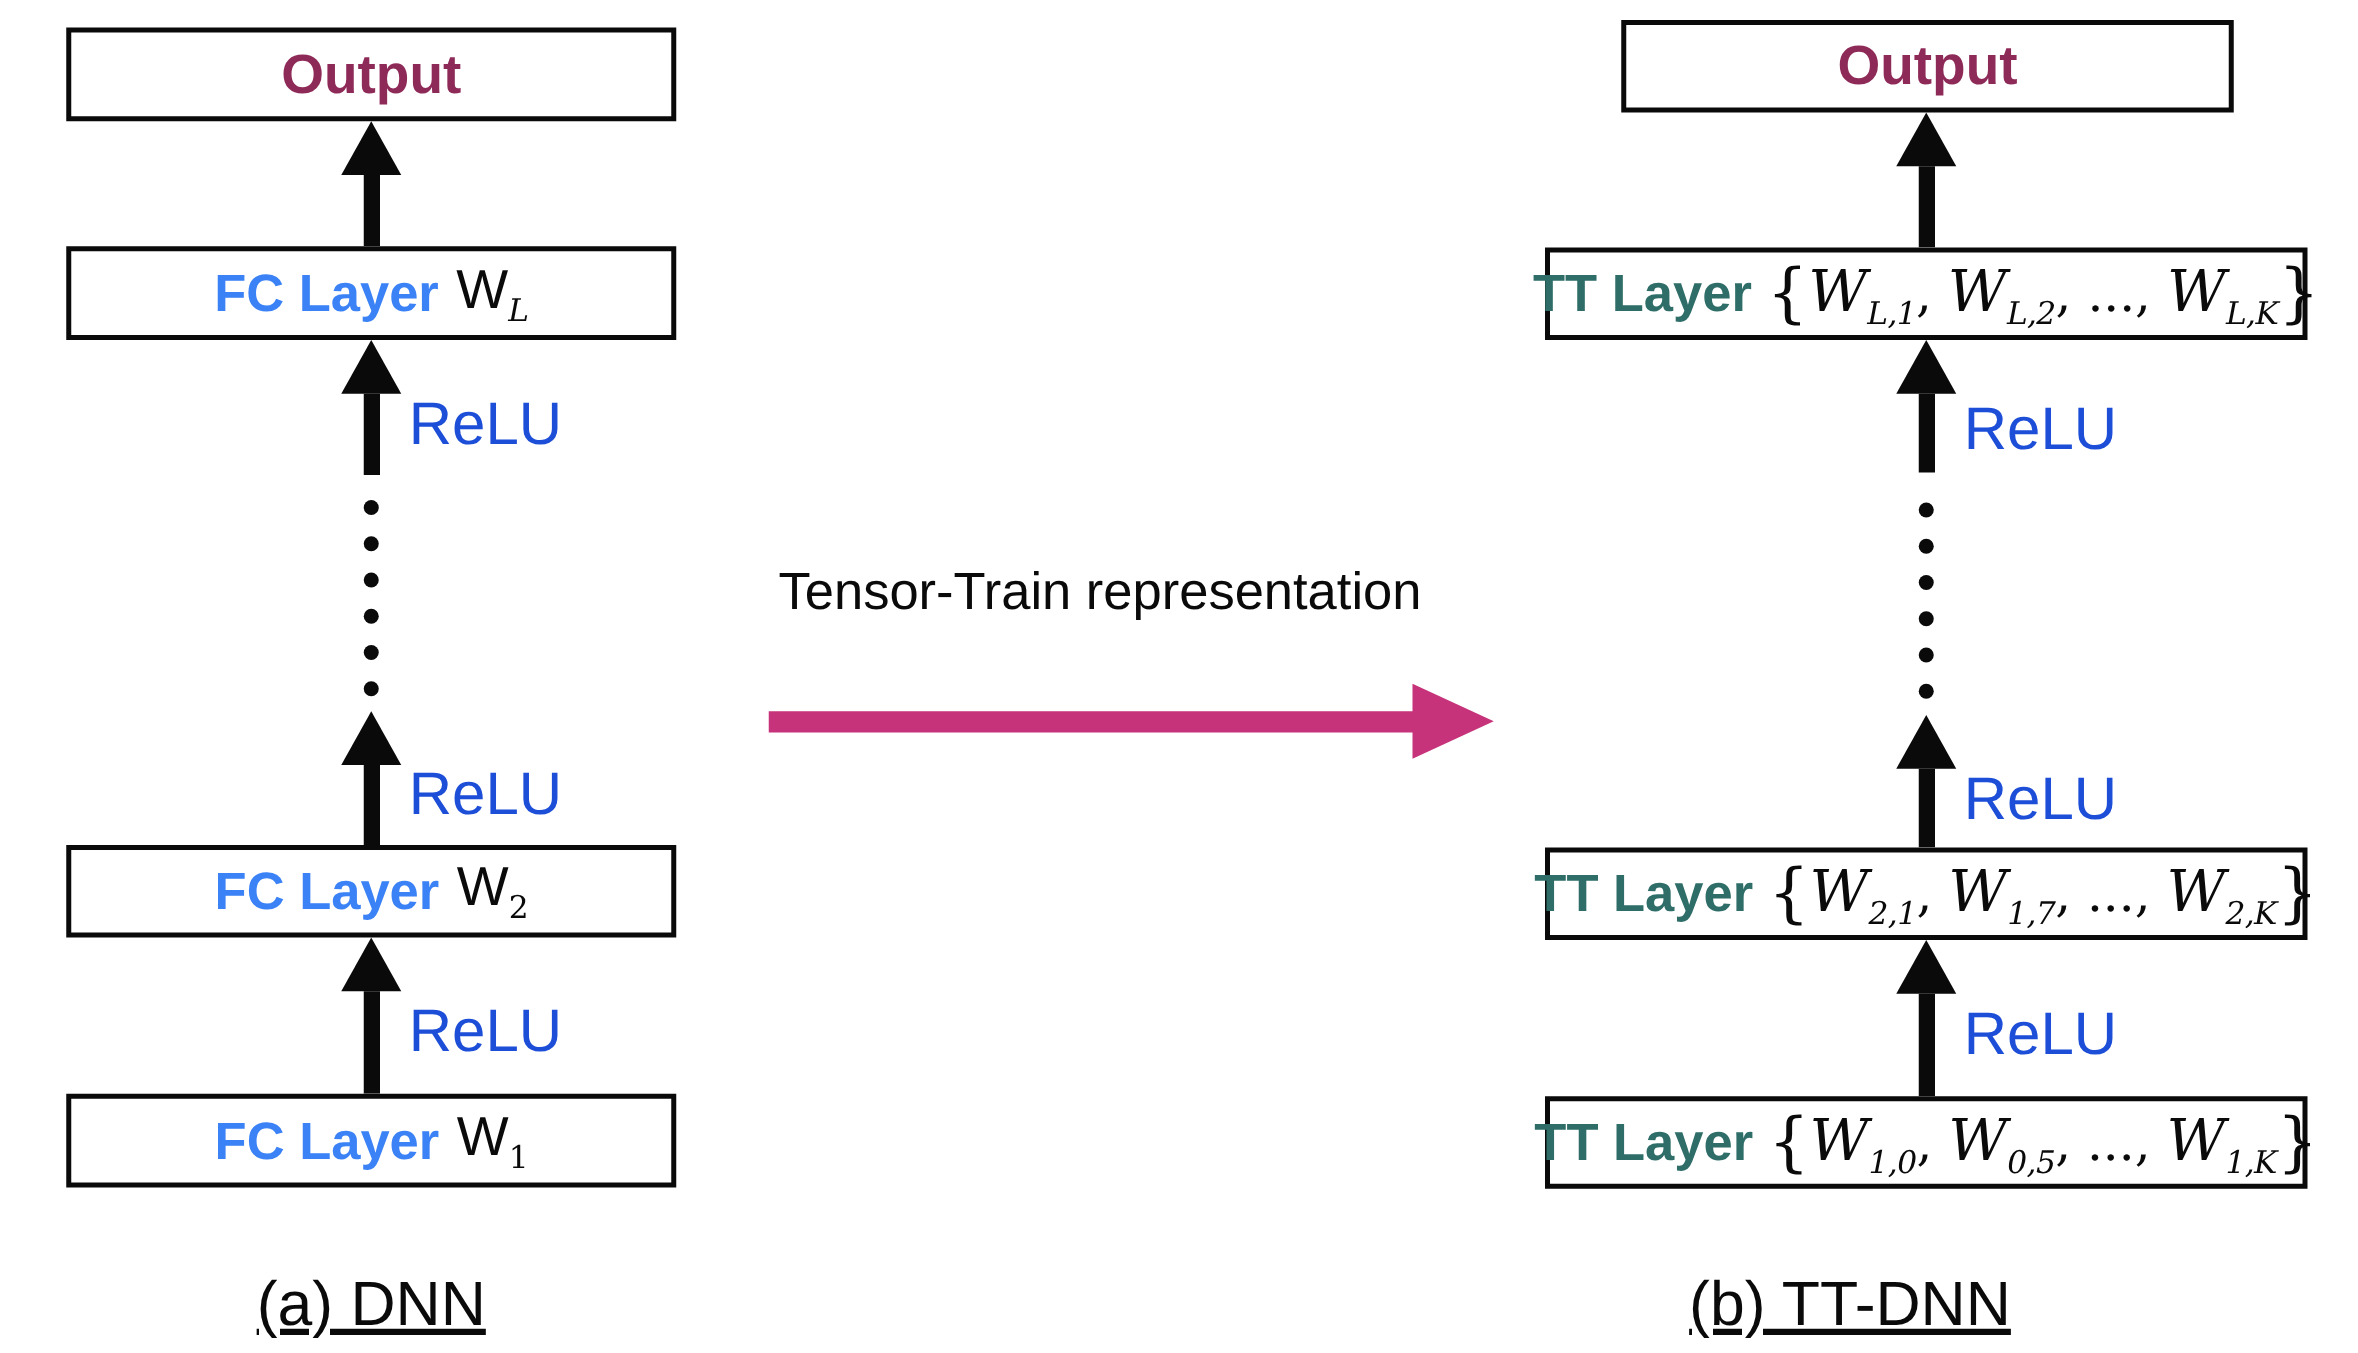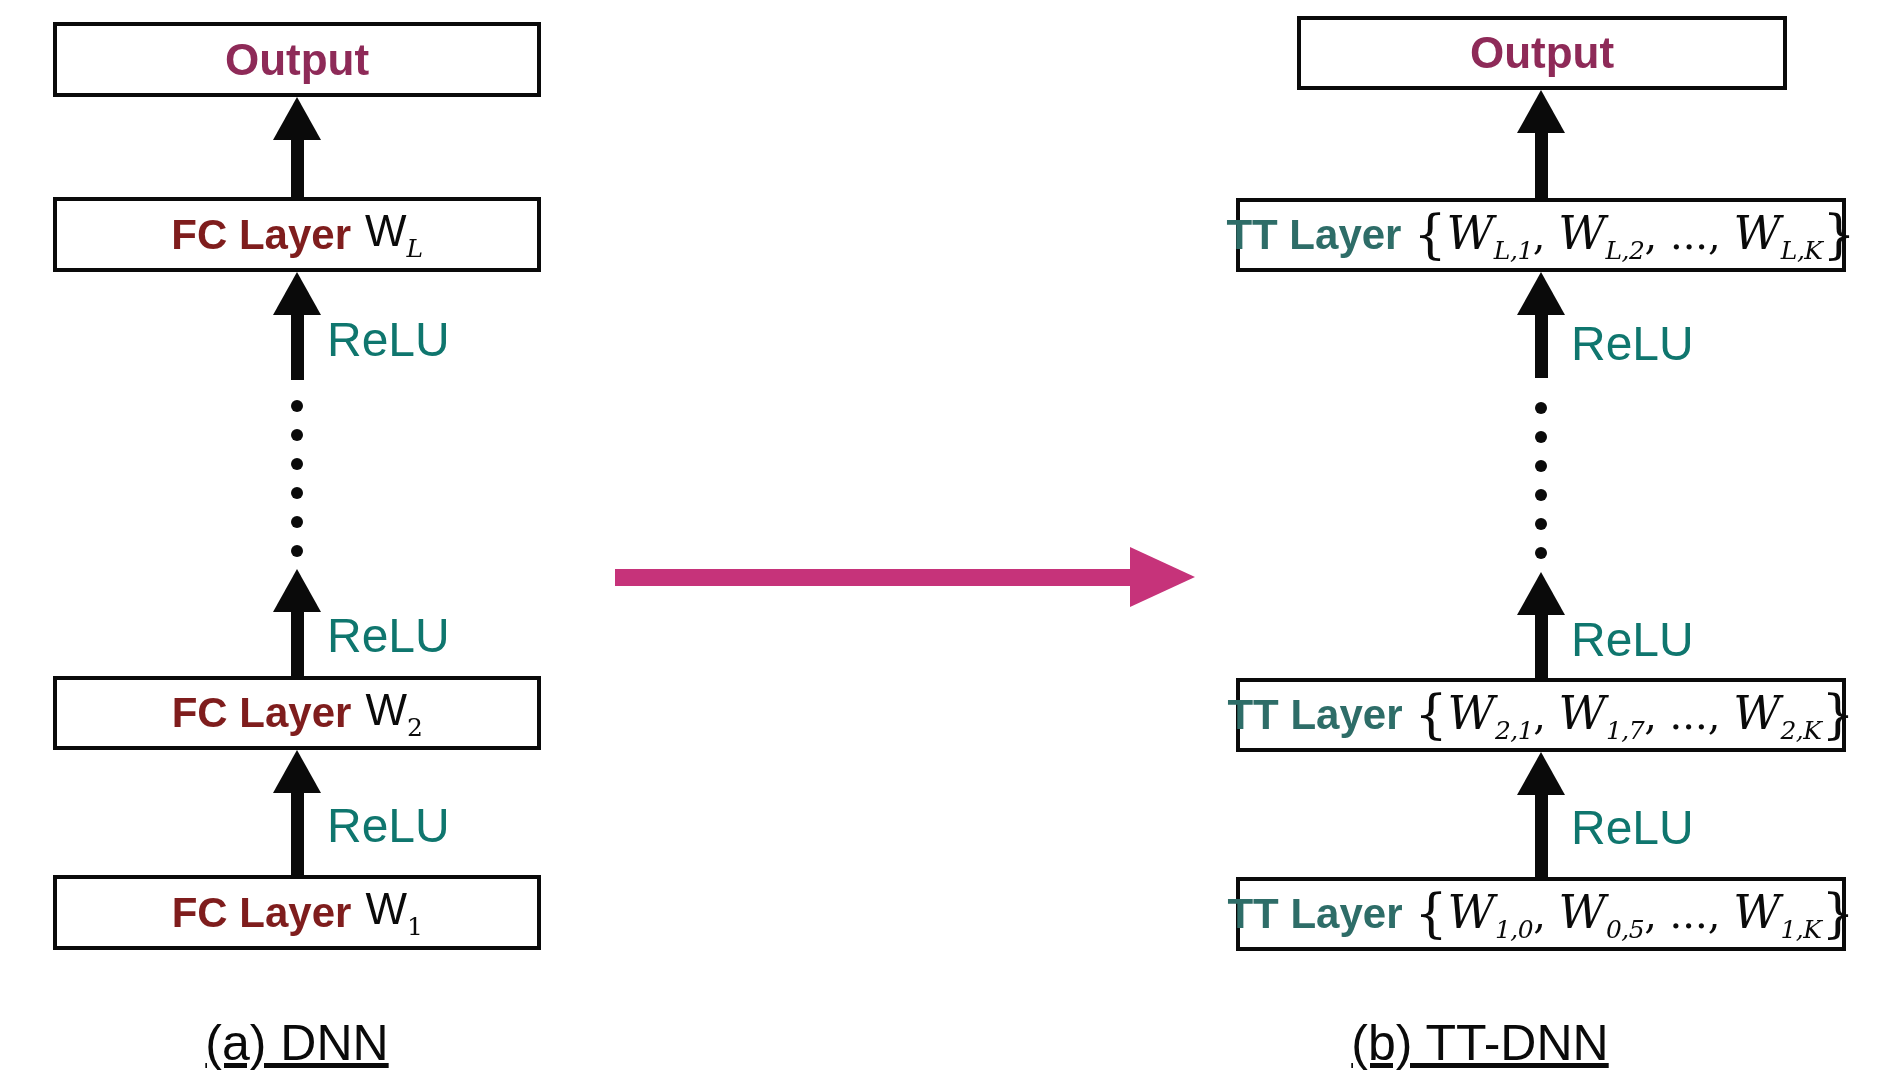--- a/index.html
+++ b/index.html
@@ -6,39 +6,39 @@
   .canvas{
     position:relative;width:1886px;height:1082px;background:#ffffff;
     font-family:"Liberation Sans", sans-serif;color:#0a0a0a;overflow:hidden;
   }
   
   .nnbox{
     position:absolute;box-sizing:border-box;border:4px solid #0a0a0a;background:#ffffff;
     display:flex;align-items:center;justify-content:center;white-space:nowrap;
   }
   .prefix{font-weight:bold;font-size:42px;}
-  .prefix.fc{color:#7f1d1d;}
+  .prefix.fc{color:#3b82f6;}
   .prefix.tt{color:#2e6d68;}
   .outlabel{font-weight:bold;font-size:44px;color:#8e2a58;}
   .wsans{font-size:44px;color:#0a0a0a;margin-left:14px;font-weight:400;}
   .msub{font-family:"DejaVu Serif",serif;font-size:25px;vertical-align:-0.42em;letter-spacing:-0.02em;}
   .msub.it{font-style:italic;}
   .math{font-family:"DejaVu Serif",serif;font-size:44px;color:#0a0a0a;margin-left:12px;}
   .math .brace{font-size:52px;vertical-align:-0.06em;}
   .math .mw{font-style:italic;font-size:46px;}
   .math .sep{font-size:40px;}
   
   .uparrow{position:absolute;width:48px;display:flex;flex-direction:column;align-items:center;}
   .uparrow .head{width:0;height:0;border-left:24px solid transparent;border-right:24px solid transparent;border-bottom:43px solid #0a0a0a;}
   .uparrow .shaft{width:13px;flex:1;background:#0a0a0a;}
   
   .vdots{position:absolute;display:flex;flex-direction:column;align-items:center;gap:17px;}
   .vdots .dot{width:12px;height:12px;border-radius:50%;background:#0a0a0a;}
   
-  .relu{position:absolute;font-size:48px;color:#0f766e;white-space:nowrap;text-align:right;}
+  .relu{position:absolute;font-size:48px;color:#1d4ed8;white-space:nowrap;text-align:right;}
   
   .caption{position:absolute;font-size:50px;color:#0a0a0a;text-align:center;white-space:nowrap;text-decoration:underline;}
   
   .midtext{position:absolute;left:560px;top:446px;width:640px;text-align:center;
     font-size:42px;line-height:53px;color:#0a0a0a;}
   .pinkshaft{position:absolute;left:615px;top:569px;width:517px;height:17px;background:#c6337a;}
   .pinkhead{position:absolute;left:1130px;top:547px;width:0;height:0;
     border-top:30px solid transparent;border-bottom:30px solid transparent;border-left:65px solid #c6337a;}
 </style>
 </head>
@@ -93,20 +93,21 @@
   <div class="relu" style="left:327px;top:798px;">ReLU</div>
 
   <div class="nnbox" style="left:53px;top:875px;width:488px;height:75px;">
     <span class="prefix fc">FC Layer</span>
       <span class="wsans"><span>W</span><span class="msub">1</span></span>
   </div>
 
   <div class="caption" style="left:53px;top:1014px;width:488px;">(a) DNN</div>
 
   <div class="midtext">
+    <div>Tensor-Train representation</div>
   </div>
   <div class="pinkshaft"></div>
   <div class="pinkhead"></div>
 
   <div class="nnbox" style="left:1297px;top:16px;width:490px;height:74px;">
     <span class="outlabel">Output</span>
   </div>
 
   <div class="uparrow" style="left:1517px;top:90px;height:108px;">
     <span class="head"></span>

